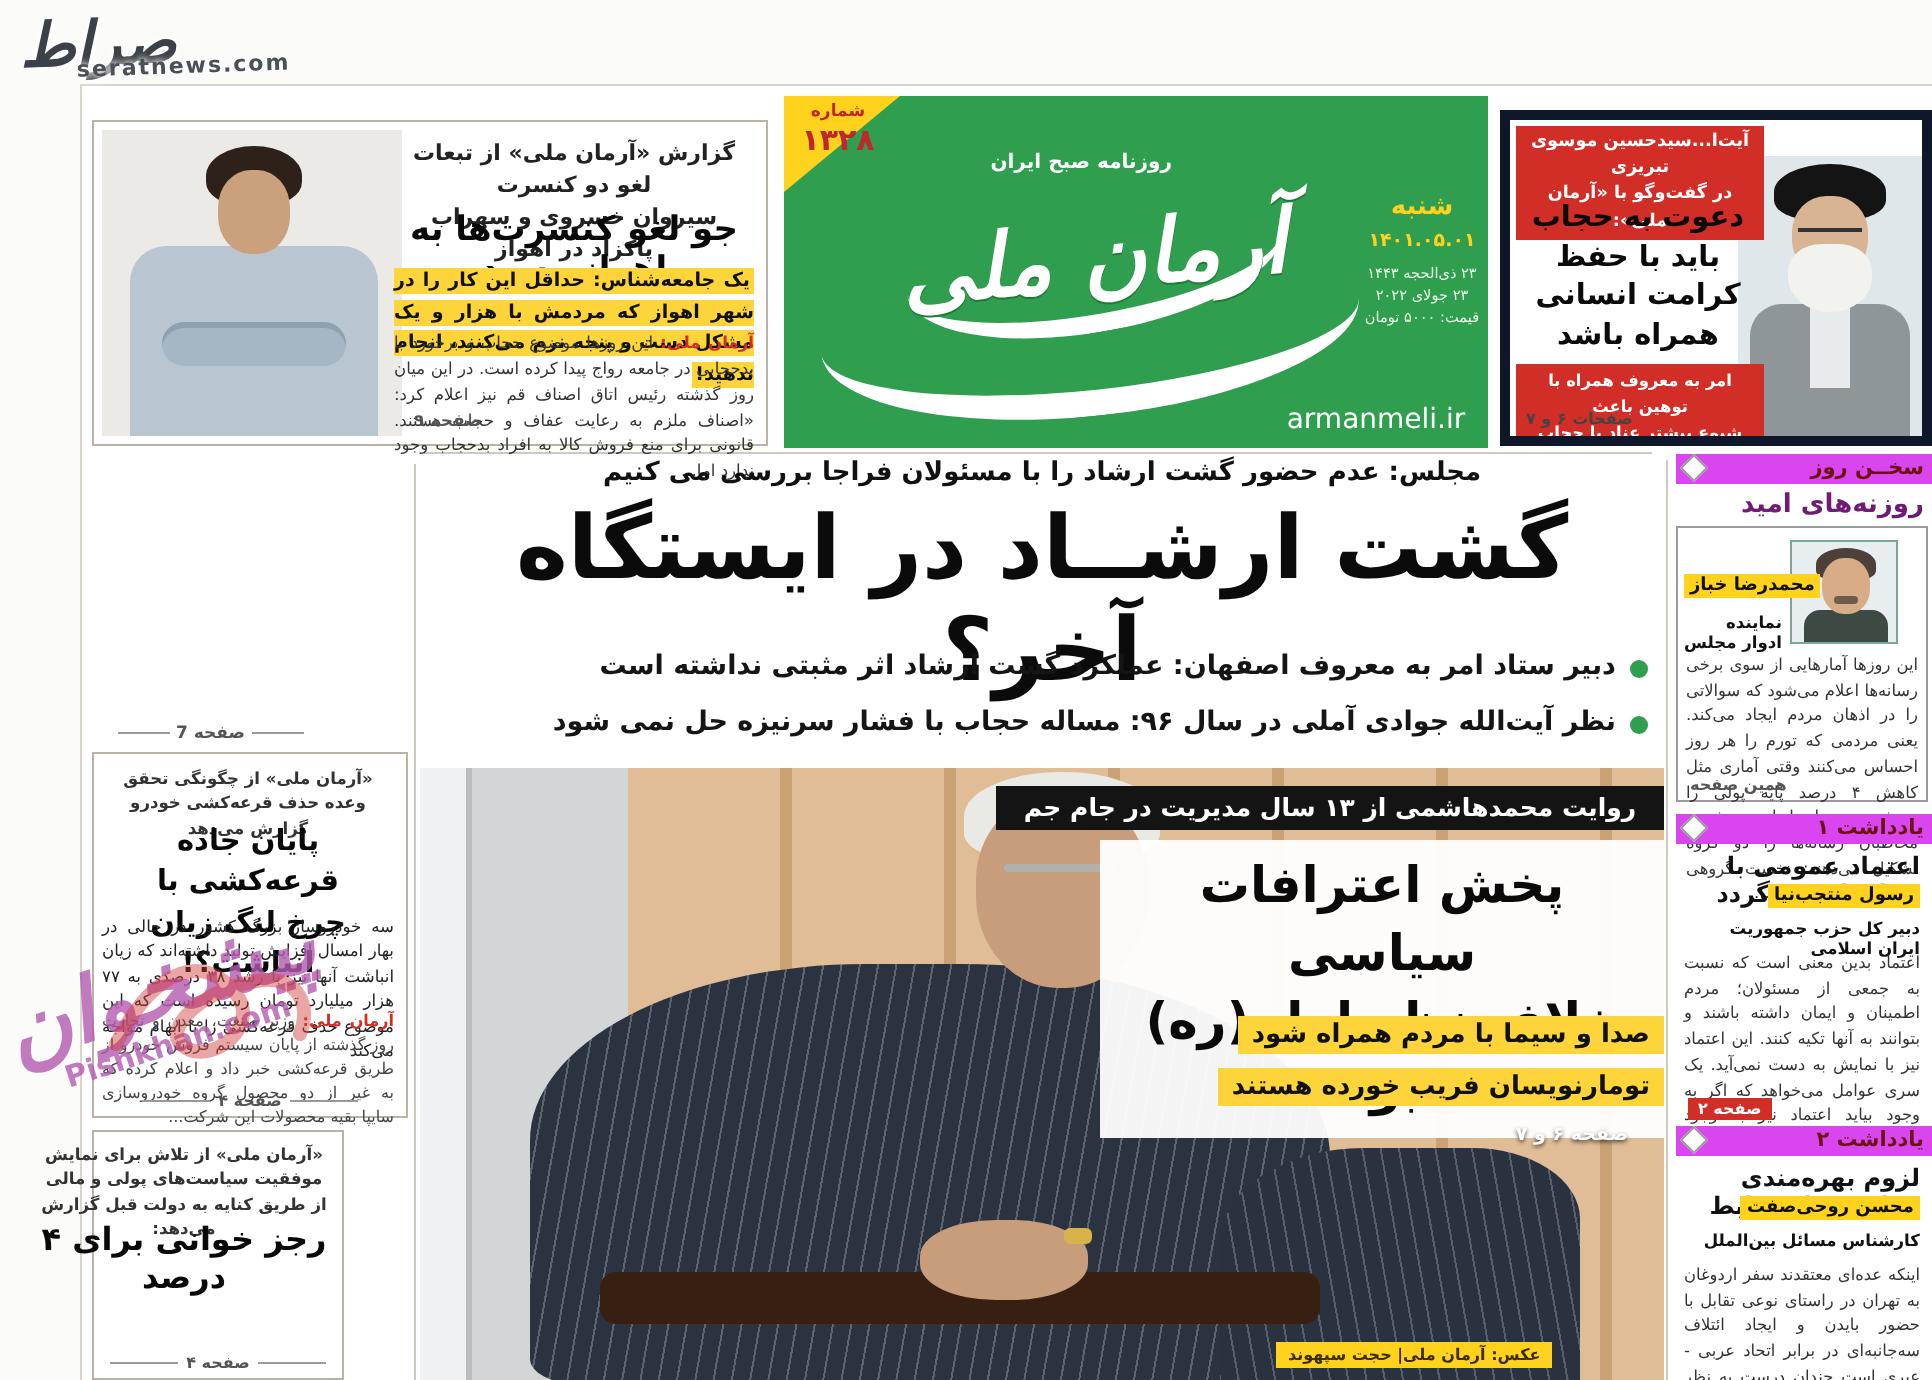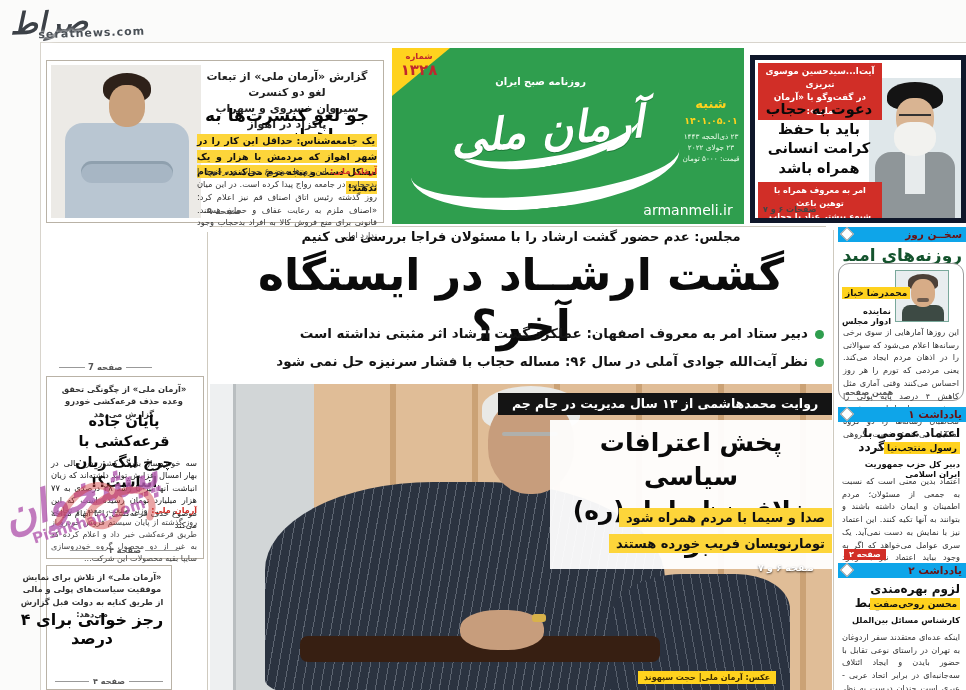--- a/index.html
+++ b/index.html
@@ -98,24 +98,24 @@
   .car-lead { right:6px; top:128px; width:146px; font-size:8px; color:#444; line-height:1.5; }
   .small-pageref { bottom:3px; width:100%; text-align:center; font-size:8px; font-weight:bold; color:#555; }
   .small-pageref .rule { display:inline-block; width:34px; height:1px; background:#999; vertical-align:middle; margin:0 4px; }
   .boast-box { left:46px; top:565px; width:126px; height:125px; }
   .boast-kicker { right:5px; top:5px; width:148px; font-size:8.3px; font-weight:bold; color:#333; text-align:center; line-height:1.5; }
   .boast-headline { right:4px; top:44px; width:150px; font-size:16px; font-weight:900; color:#090909; text-align:center; }
   .boast-body { right:6px; top:68px; width:146px; font-size:8.3px; font-weight:bold; color:#222; line-height:1.55; text-align:center; }
 
   
   .sidebar { left:838px; top:227px; width:128px; height:463px; }
-  .sb-bar { width:100%; height:15px; background:#0ea5e9; position:relative; }
+  .sb-bar { width:100%; height:15px; background:#d946ef; position:relative; }
   .sb-bar .txt { position:absolute; right:4px; top:1px; font-size:10.5px; font-weight:900; color:#6b1212; letter-spacing:1px; }
   .sb-diamond { position:absolute; left:4px; top:2px; width:10px; height:10px; background:#fff; border:1px solid #999; transform:rotate(45deg); }
-  .sb-title { font-size:17px; font-weight:900; color:#14532d; text-align:right; padding:3px 4px 0 0; }
+  .sb-title { font-size:13px; font-weight:900; color:#701a75; text-align:right; padding:3px 4px 0 0; }
   .sb-title.dark { color:#111; font-size:12px; }
   .sb-box { position:absolute; left:0; width:126px; border:1px solid #9b9b9b; background:#fff; }
   .sb-photo { position:absolute; right:14px; top:6px; width:54px; height:52px; background:#e8edef; border:1px solid #79a89b; overflow:hidden; }
   .kh-hair { position:absolute; left:12px; top:3px; width:30px; height:16px; background:#4c4038; border-radius:50% 50% 30% 30%; }
   .kh-face { position:absolute; left:15px; top:8px; width:24px; height:28px; background:#d7ac87; border-radius:45%; }
   .kh-mus { position:absolute; left:21px; top:27px; width:12px; height:4px; background:#6d5b4e; border-radius:2px; }
   .kh-suit { position:absolute; left:6px; top:34px; width:42px; height:20px; background:#3d4a44; border-radius:8px 8px 0 0; }
   .sb-author { position:absolute; left:3px; font-size:9px; font-weight:900; color:#111; }
   .sb-author span { background:#ffd21e; padding:1px 3px; }
   .sb-role { position:absolute; left:3px; right:3px; font-size:8.3px; font-weight:900; color:#111; }
@@ -272,21 +272,21 @@
     </div>
   </div>
 
   <div class="abs sidebar">
 
     <div class="sb-bar" style="position:absolute; top:0;">
       <span class="txt">سخــن روز</span>
       <span class="sb-diamond"></span>
     </div>
     <div class="sb-title" style="position:absolute; top:15px; right:0;">روزنه‌های امید</div>
-    <div class="sb-box" style="top:36px; height:138px;border-radius:11px;">
+    <div class="sb-box" style="top:36px; height:138px;">
       <div class="sb-photo">
         <div class="kh-hair"></div>
         <div class="kh-suit"></div>
         <div class="kh-face"></div>
         <div class="kh-mus"></div>
       </div>
       <div class="sb-author" style="top:24px;"><span>محمدرضا خباز</span></div>
       <div class="sb-role" style="top:42px; right:72px;">نماینده ادوار مجلس</div>
       <div class="sb-body" style="top:62px;">این روزها آمارهایی از سوی برخی رسانه‌ها اعلام می‌شود که سوالاتی را در اذهان مردم ایجاد می‌کند. یعنی مردمی که تورم را هر روز احساس می‌کنند وقتی آماری مثل کاهش ۴ درصد پایه پولی را می‌شنوند، دچار ابهام می‌شوند. مخاطبان رسانه‌ها را دو گروه تشکیل می‌دهند: نخست گروهی که اهل مطالعه هستند...</div>
       <div class="sb-sameref">همین صفحه</div>

